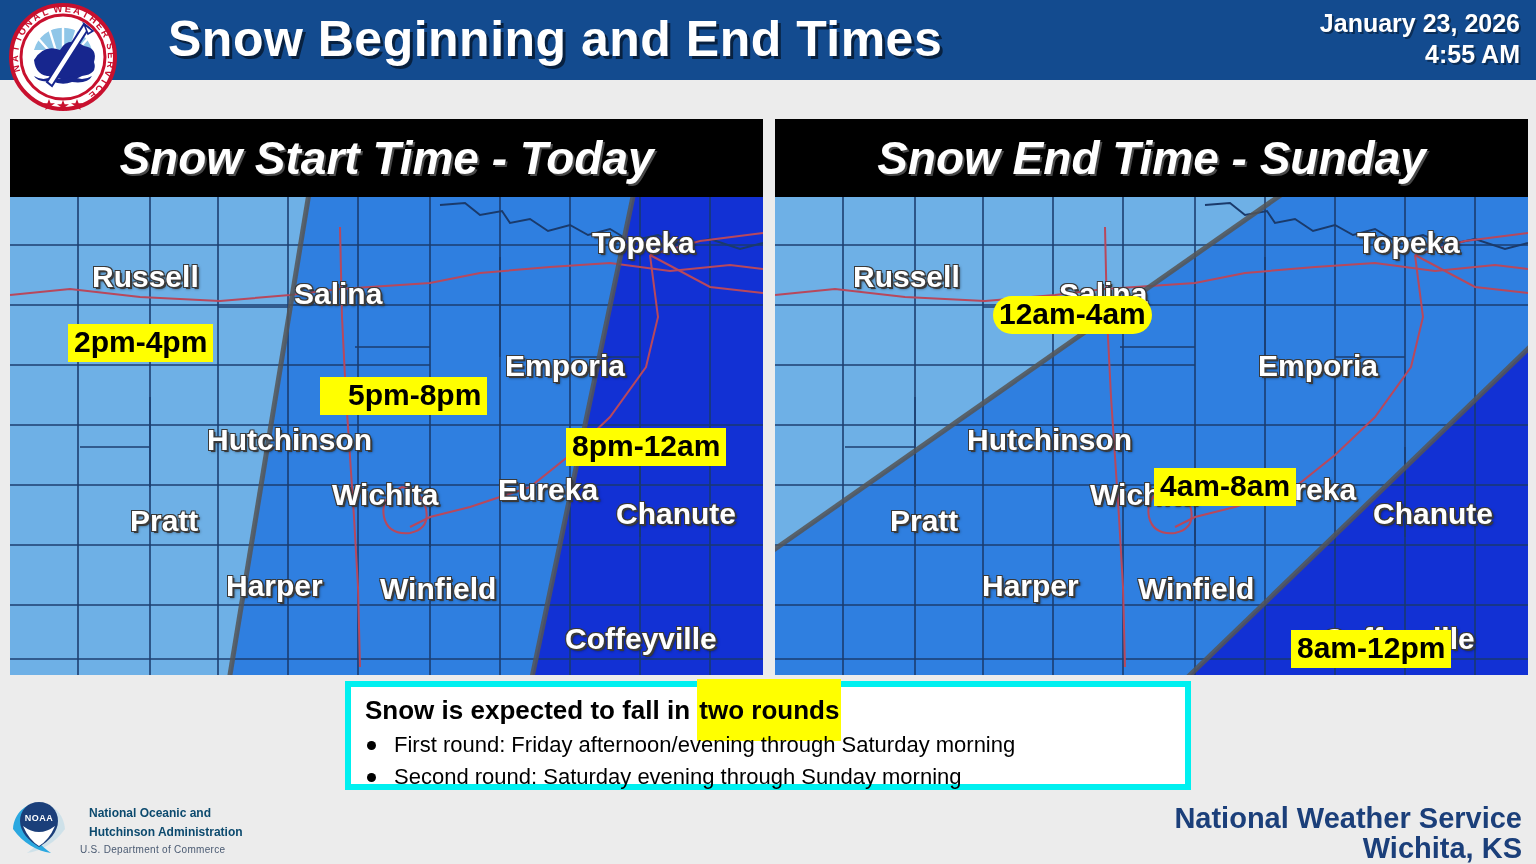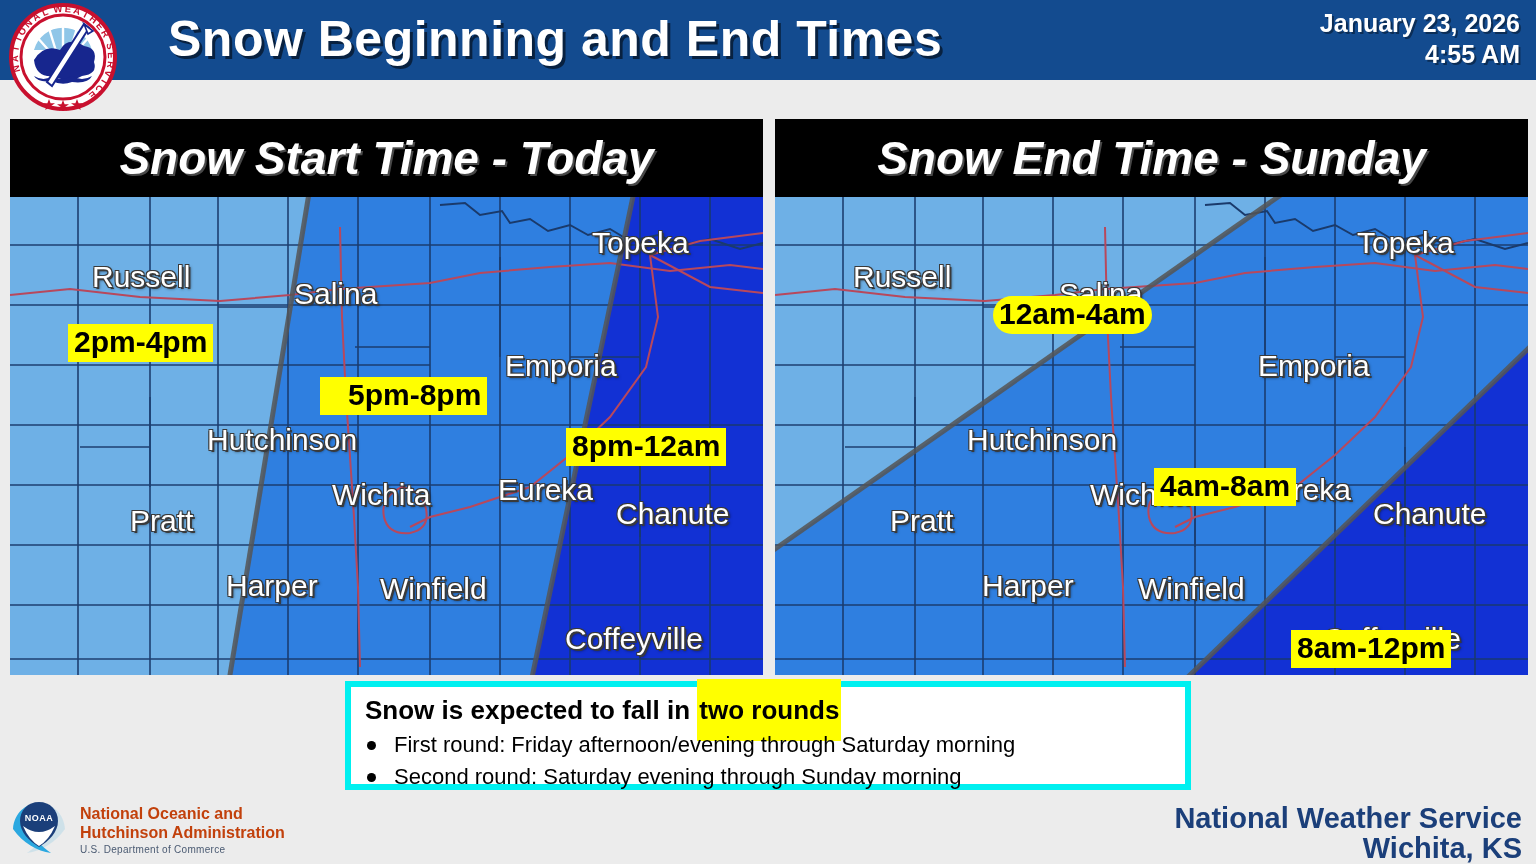--- a/index.html
+++ b/index.html
@@ -50,21 +50,21 @@
 
   
   .time-label{
     position:absolute;background:#ffff00;color:#000;
     font-size:30px;font-weight:bold;line-height:34px;
     padding:1px 6px 3px 6px;white-space:nowrap;z-index:5;
   }
 
   
   .city{
-    position:absolute;color:#ffffff;font-weight:normal;
+    position:absolute;color:#ffffff;font-weight:bold;
     white-space:nowrap;z-index:4;
     text-shadow:
       2px 2px 0 #3a3a3a, -1px -1px 0 #3a3a3a,
       1px -1px 0 #3a3a3a, -1px 1px 0 #3a3a3a,
       2px 2px 3px rgba(0,0,0,.55);
   }
 
   
   #callout{
     position:absolute;left:345px;top:681px;width:846px;height:109px;
@@ -83,22 +83,22 @@
     display:inline-block;width:9px;height:9px;border-radius:50%;
     background:#000;margin-right:18px;flex:none;
   }
   #bullet-0{top:45px;}
   #bullet-1{top:77px;}
 
   
   #footer{position:absolute;left:0;top:795px;width:1536px;height:69px;background:#ececec;}
   #noaa-logo{position:absolute;left:8px;top:4px;width:62px;height:62px;}
   #noaa-text{
-    position:absolute;left:80px;top:9px;color:#c2410c;
-    font-size:16px;font-weight:bold;line-height:19px;
+    position:absolute;left:89px;top:9px;color:#0c4a6e;
+    font-size:12px;font-weight:bold;line-height:19px;
   }
   #noaa-sub{
     position:absolute;left:80px;top:49px;color:#4a5a72;
     font-size:10px;letter-spacing:.3px;
   }
   #nws-footer{
     position:absolute;right:14px;top:8px;text-align:right;
     color:#1b3f7a;font-size:29px;font-weight:bold;line-height:30px;
   }
 </style>

